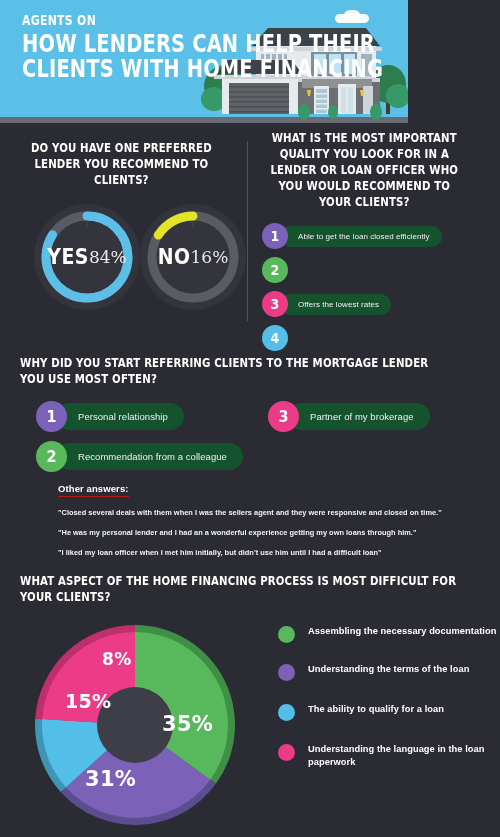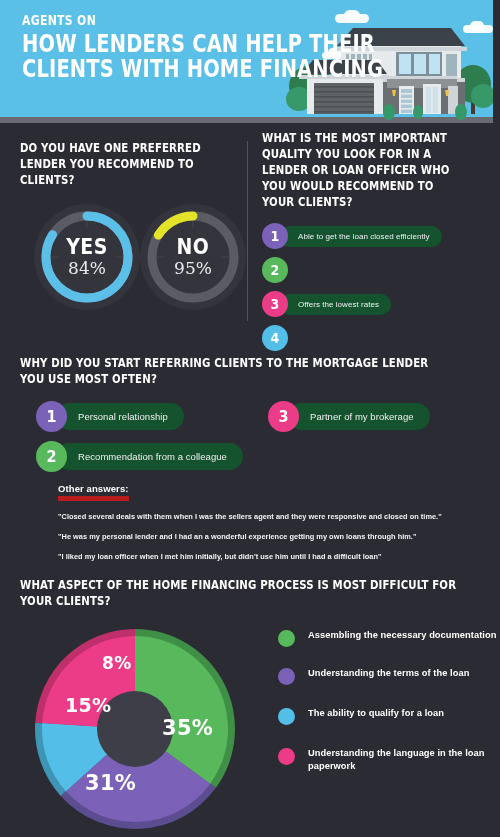--- a/index.html
+++ b/index.html
@@ -8,21 +8,21 @@
     background: #2b2b33;
     font-family: "Liberation Sans", sans-serif;
     color: #ffffff;
     overflow: hidden;
     position: relative;
   }
 
   
   .header {
     position: relative;
-    width: 493px;
+    width: 408px;
     height: 123px;
     background: #5bc0e8;
     overflow: hidden;
   }
   .ground {
     position: absolute;
     left: 0; bottom: 0;
     width: 500px; height: 6px;
     background: #6a6a72;
   }
@@ -89,35 +89,35 @@
     font-size: 12.2px;
     line-height: 16px;
     letter-spacing: .15px;
     color: #ffffff;
     text-transform: uppercase;
     transform: scaleX(.93);
     transform-origin: left center;
   }
 
   
-  .top-block { position: relative; width: 396px; height: 222px; }
+  .top-block { position: relative; width: 396px; height: 222px; text-align: center; }
   .col-left { position: absolute; left: 20px; top: 17px; width: 218px; }
   .col-right { position: absolute; left: 262px; top: 7px; width: 220px; }
   .vdivider {
     position: absolute; left: 247px; top: 18px;
     width: 1px; height: 180px;
     background: #53535c;
   }
   .gauges { position: relative; margin-top: 14px; height: 112px; }
   .gauge { position: absolute; top: 0; width: 110px; height: 110px; }
   .gauge.g1 { left: 12px; }
   .gauge.g2 { left: 118px; }
   .gauge-label {
     position: absolute; left: 0; top: 0; width: 110px; height: 110px;
-    display: flex; flex-direction: column;
+    display: flex; 
     align-items: center; justify-content: center;
     pointer-events: none;
   }
   .gauge-word {
     font-family: "DejaVu Sans Condensed", "Liberation Sans Narrow", "Liberation Sans", sans-serif;
     font-size: 21px; font-weight: bold; line-height: 21px; letter-spacing: .5px;
   }
   .gauge-pct {
     font-family: "DejaVu Serif", serif;
     font-size: 17px; line-height: 20px; color: #e9e9ee; font-weight: normal;
@@ -155,21 +155,21 @@
   .mid-pills .pill-bar { height: 27px; border-radius: 14px; font-size: 9.5px; margin-left: -11px; padding: 0 16px 0 22px; }
   .p-a { left: 16px; top: 0; }
   .p-b { left: 16px; top: 40px; }
   .p-c { left: 248px; top: 0; }
 
   
   .other-wrap { padding: 0 20px 0 38px; margin-top: 2px; }
   .other-title {
     font-size: 9.5px; font-weight: bold; color: #ffffff;
     display: inline-block;
-    border-bottom: 5px solid #b91c1c;
+    border-bottom: 1px solid #b91c1c;
     padding-bottom: 2px;
     letter-spacing: .1px;
   }
   .other-q { font-size: 7.4px; color: #f2f2f6; margin-top: 11px; letter-spacing: .02px; font-weight: bold; }
 
   
   .bottom-block { position: relative; width: 500px; margin-top: 16px; padding-left: 20px; }
   .bot-area { position: relative; height: 220px; margin-top: 14px; }
   .pie-wrap { position: absolute; left: 10px; top: 0; width: 210px; height: 212px; }
   .pie-pct {
@@ -306,21 +306,21 @@
           <circle cx="55" cy="55" r="53" fill="#34343d"></circle>
           <circle cx="55" cy="55" r="41" fill="none" stroke="#5b5b64" stroke-width="9"></circle>
           <circle cx="55" cy="55" r="41" fill="none" stroke="#e3e328" stroke-width="9" stroke-linecap="round" stroke-dasharray="41.2 216.4" transform="rotate(-90 55 55) scale(1,-1) translate(0,-110)"></circle>
           <circle cx="55" cy="55" r="36" fill="#34343d"></circle>
           <line x1="55" y1="19" x2="55" y2="26" stroke="#42424b" stroke-width="1.3"></line>
           <line x1="19" y1="55" x2="26" y2="55" stroke="#42424b" stroke-width="1.3"></line>
           <line x1="84" y1="55" x2="91" y2="55" stroke="#42424b" stroke-width="1.3"></line>
         </svg>
         <div class="gauge-label">
           <div class="gauge-word">NO</div>
-          <div class="gauge-pct">95%</div>
+          <div class="gauge-pct">16%</div>
         </div>
       </div>
 
     </div>
   </div>
 
   <div class="col-right">
     <div class="qhead">WHAT IS THE MOST IMPORTANT QUALITY YOU LOOK FOR IN A LENDER OR LOAN OFFICER WHO YOU WOULD RECOMMEND TO YOUR CLIENTS?</div>
     <div class="qlist">
 

